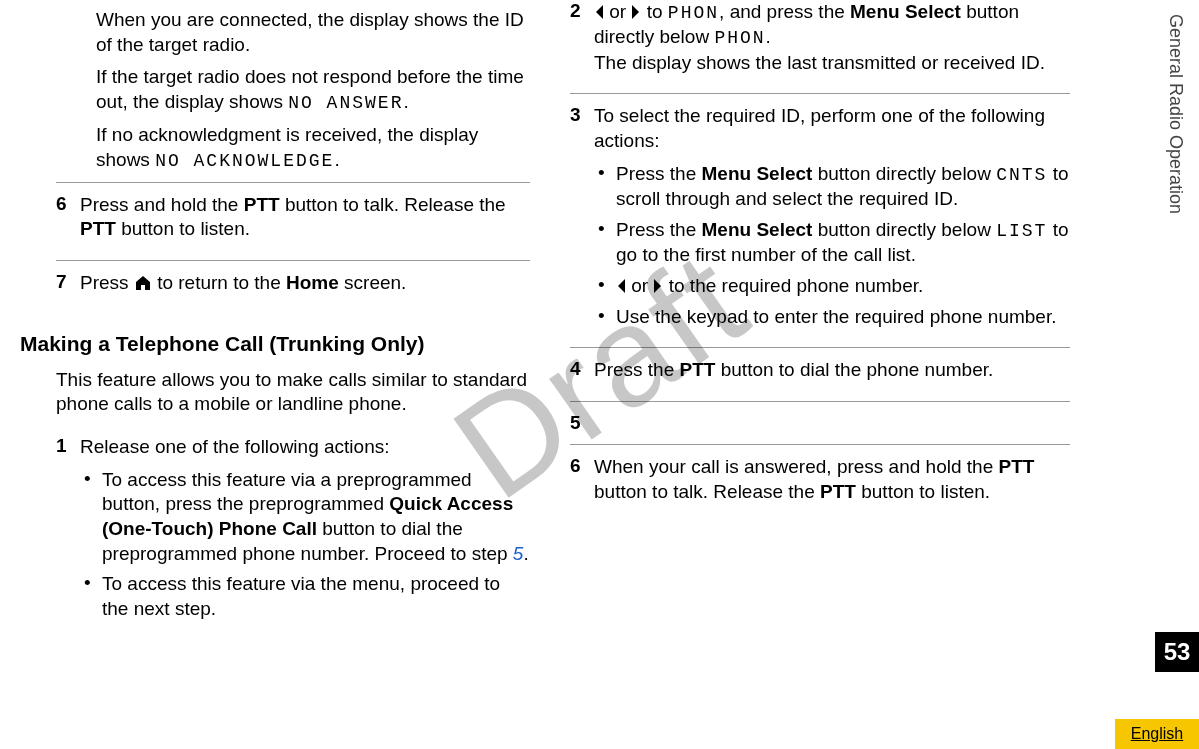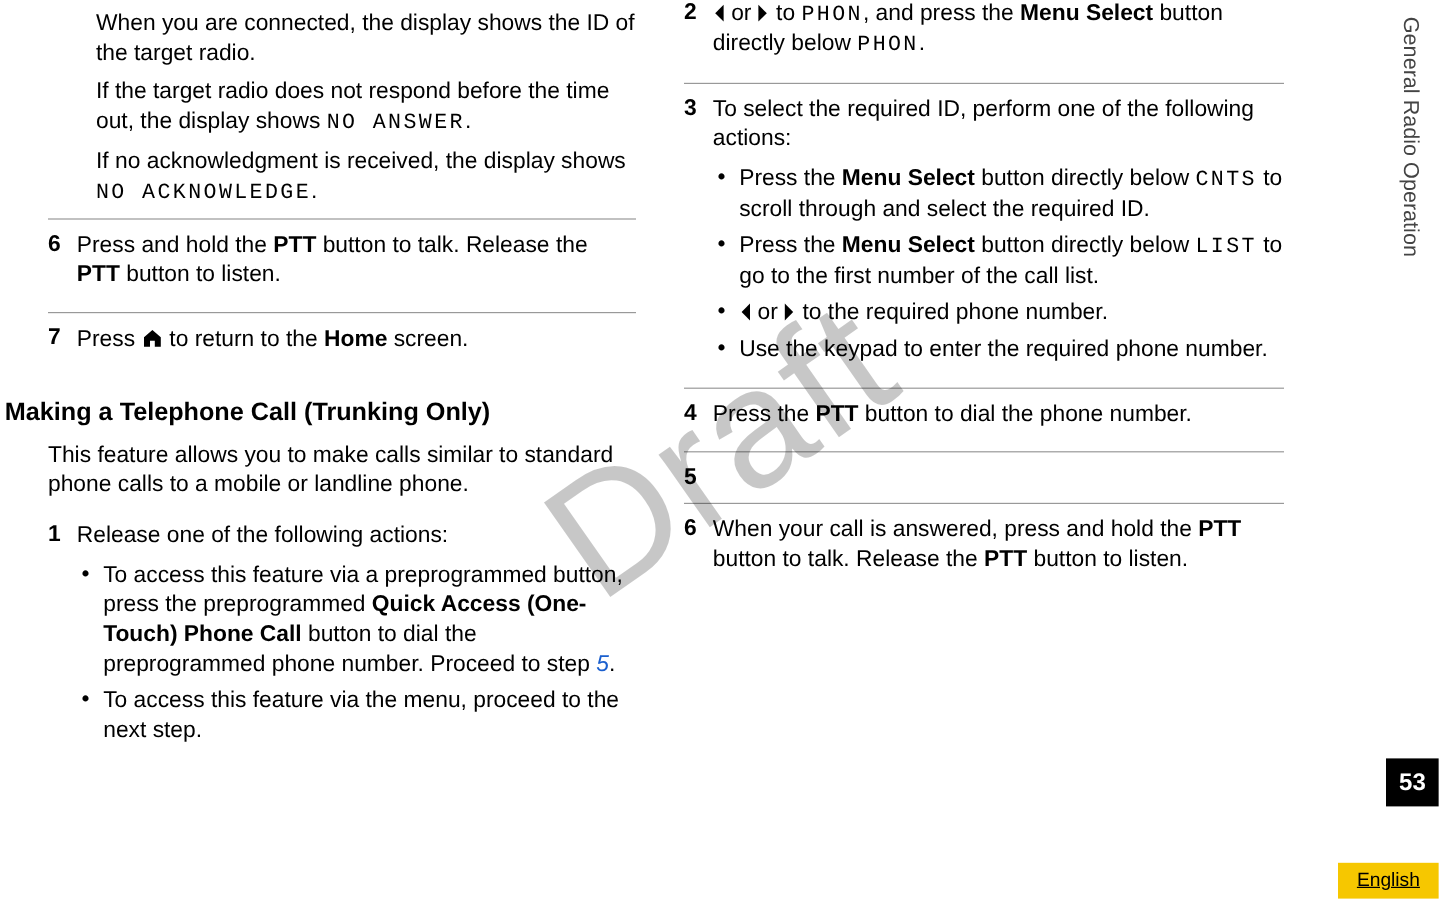--- a/index.html
+++ b/index.html
@@ -25,21 +25,21 @@
     z-index: 50;
     letter-spacing: 2px;
   }
   .page {
     display: flex;
     padding: 0 0 0 0;
     height: 100%;
   }
   .col {
     width: 540px;
-    padding: 0 10px 0 40px;
+    padding: 0 10px 0 56px;
   }
   .col + .col { padding-left: 30px; }
   .side-tab {
     position: absolute;
     right: 0;
     top: 0;
     width: 34px;
     height: 100%;
   }
   .side-header {
@@ -51,21 +51,21 @@
     height: 270px;
   }
   .side-page-badge {
     position: absolute;
     right: 0;
     top: 632px;
     width: 44px;
     height: 40px;
     background: #000;
     color: #fff;
-    font-size: 20px;
+    font-size: 24px;
     font-weight: bold;
     display: flex;
     align-items: center;
     justify-content: center;
     text-align: center;
   }
   .side-lang {
     position: absolute;
     right: 0;
     bottom: 0;
@@ -177,20 +177,21 @@
 
     <div class="step" style="border-top:none;padding-top:0">
       <div class="step-num">2</div>
       <div class="step-body">
         <p>
           <svg class="arrow" width="10" height="16" viewBox="0 0 10 16">
               <path d="M9 1 L2 8 L9 15 Z" fill="#000"></path>
             </svg><span> or </span><svg class="arrow" width="10" height="16" viewBox="0 0 10 16">
               <path d="M1 1 L8 8 L1 15 Z" fill="#000"></path>
             </svg><span> to </span><span class="mono">PHON</span><span>, and press the </span><span class="bold">Menu Select</span><span> button directly below </span><span class="mono">PHON</span><span>.</span><br>
+          <span>The display shows the last transmitted or received ID.</span>
         </p>
       </div>
     </div>
 
     <div class="step">
       <div class="step-num">3</div>
       <div class="step-body">
         <p>To select the required ID, perform one of the following actions:</p>
         <ul class="bullets">
           <li>

